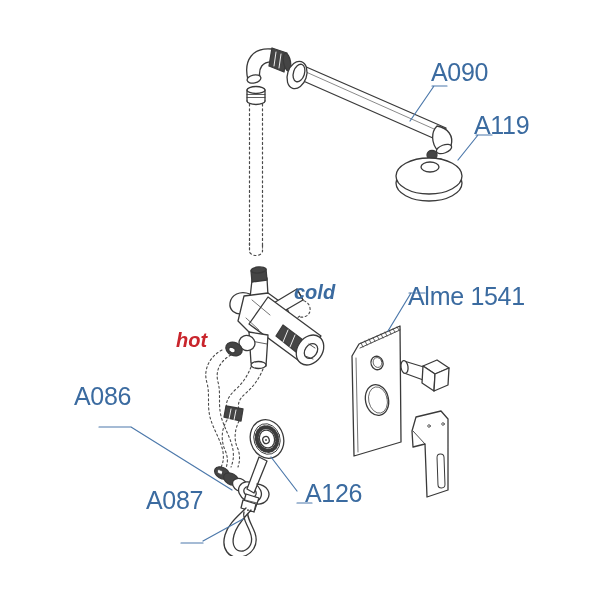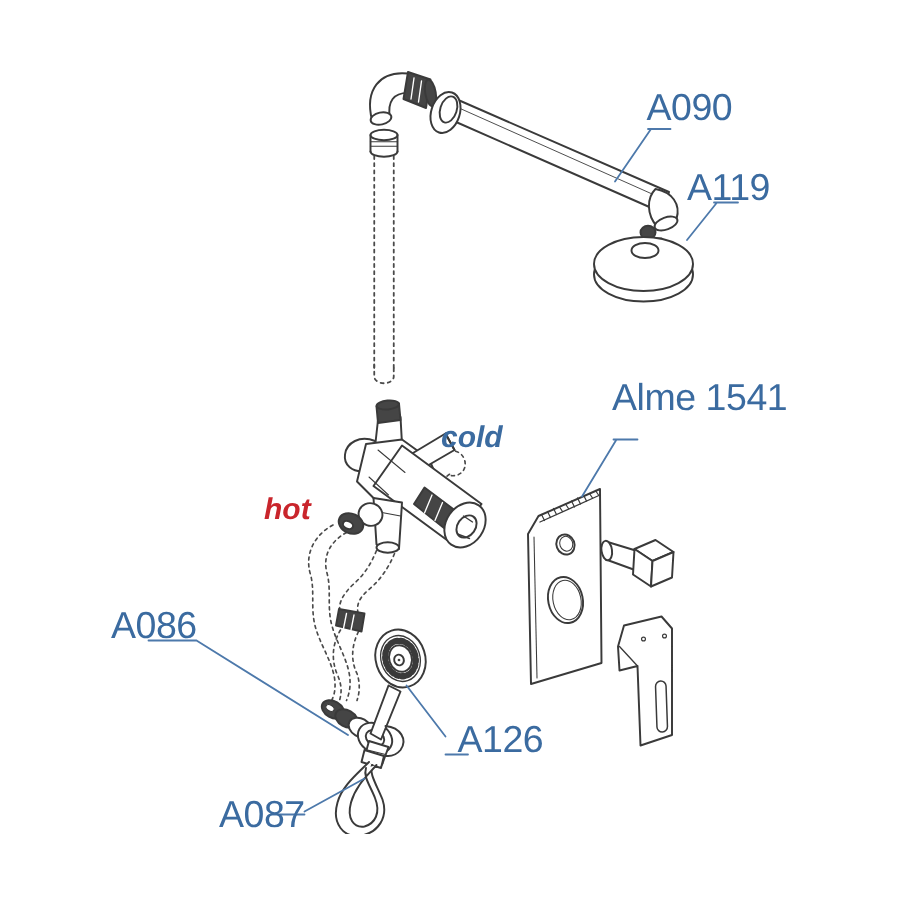--- a/index.html
+++ b/index.html
@@ -185,21 +185,21 @@
       <path d="M 432,86 L 447,86 M 434,86 L 410,121"></path>
       <path d="M 476,135 L 492,135 M 478,135 L 458,160"></path>
       <path d="M 409,293 L 425,293 M 411,293 L 388,331"></path>
       <path d="M 99,427 L 131,427 M 131,427 L 232,490"></path>
       <path d="M 297,503 L 312,503 M 297,491 L 271,457"></path>
       <path d="M 181,543 L 203,543 M 203,541 L 243,519"></path>
     </g>
   </svg>
 
   <div class="part-label" style="left:431px;top:60px">A090</div>
-  <div class="part-label" style="left:458px;top:113px">A119</div>
-  <div class="part-label" style="left:408px;top:253px">Alme 1541</div>
-  <div class="part-label" style="left:74px;top:405px">A086</div>
+  <div class="part-label" style="left:474px;top:113px">A119</div>
+  <div class="part-label" style="left:408px;top:284px">Alme 1541</div>
+  <div class="part-label" style="left:74px;top:384px">A086</div>
   <div class="part-label" style="left:305px;top:481px">A126</div>
-  <div class="part-label" style="left:146px;top:531px">A087</div>
+  <div class="part-label" style="left:146px;top:488px">A087</div>
   <div class="water-label water-cold" style="left:294px;top:282px">cold</div>
   <div class="water-label water-hot" style="left:176px;top:330px">hot</div>
 
 </div>
 
 </body></html>

